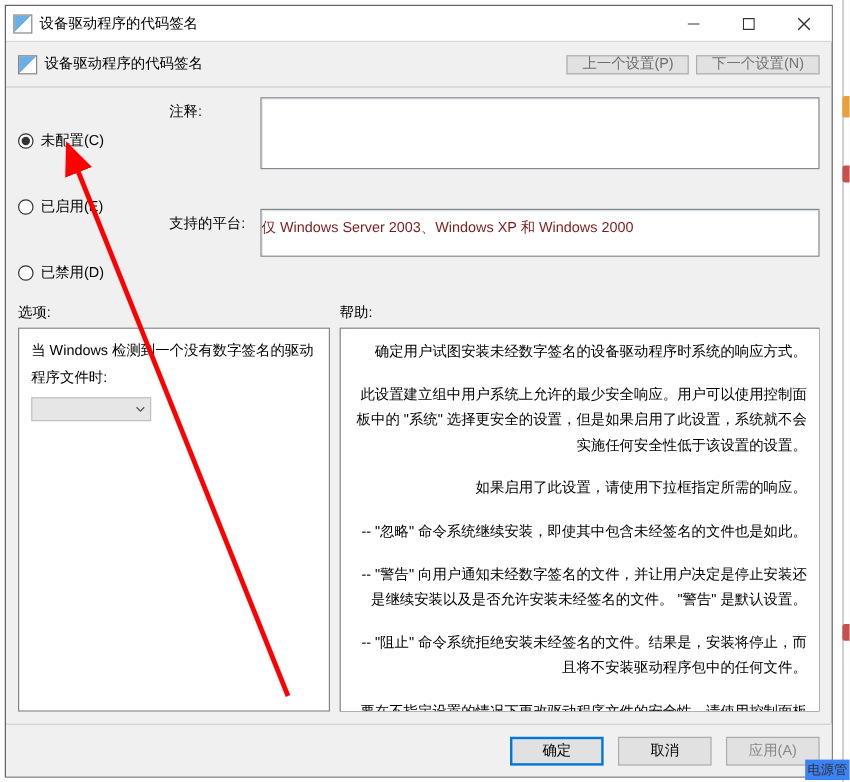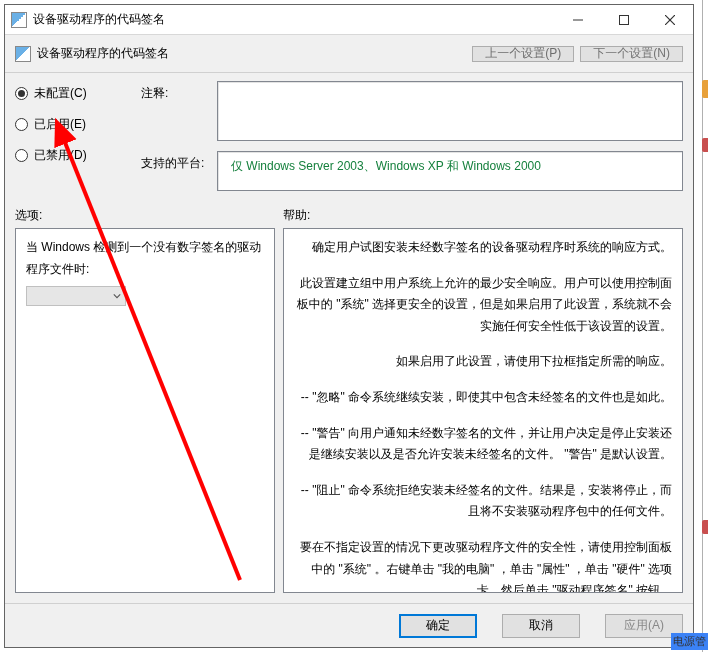--- a/index.html
+++ b/index.html
@@ -78,42 +78,42 @@
     display: grid;
     grid-template-columns: 120px 70px 1fr;
     column-gap: 6px;
     row-gap: 10px;
     align-items: start;
   }
   .radios {
     display: flex; flex-direction: column; gap: 14px;
     padding-top: 4px;
   }
-  .radio-row { display: flex; align-items: center; gap: 6px; }
+  .radio-row { display: flex; align-items: center; gap: 6px; margin-top: 24px; }
   .radio {
     width: 13px; height: 13px;
     border: 1px solid #333; border-radius: 50%;
     display: inline-flex; align-items: center; justify-content: center;
     background: #fff;
   }
   .radio.checked::after {
     content:""; width:7px; height:7px; background:#333; border-radius:50%;
   }
   .lbl-right { padding-top:4px; }
   .sunken {
     background: #fff;
     border: 1px solid #828790;
     box-shadow: inset 1px 1px 0 #e3e3e3;
   }
   .comment-box { height: 60px; }
   .platform-box {
     height: 40px;
-    padding: 6px 13px;
+    padding: 6px 0;
     font-size: 12px;
-    color: #15803d;
+    color: #7f1d1d;
   }
   .labels-row {
     display: flex;
     margin-top: 16px;
     margin-bottom: 4px;
   }
   .labels-row .left { width: 268px; }
   .lower {
     flex: 1;
     display: flex;
@@ -137,21 +137,21 @@
     display: flex; align-items: center; justify-content: flex-end;
     padding-right: 4px;
     margin-top: 6px;
   }
   .combo svg { width:8px; height:8px; }
   .help-para { margin-bottom: 14px; }
   .footer {
     height: 44px;
     border-top: 1px solid #d0d0d0;
     display: flex; align-items: center; justify-content: flex-end;
-    gap: 25px; padding-right: 10px;
+    gap: 12px; padding-right: 10px;
     background: #f0f0f0;
   }
   .btn {
     width: 78px; height: 24px;
     background: #e1e1e1;
     border: 1px solid #adadad;
     font-family: inherit; font-size: 12px;
   }
   .btn.primary { border: 2px solid #0078d7; }
   .btn.disabled { color: #888; }

